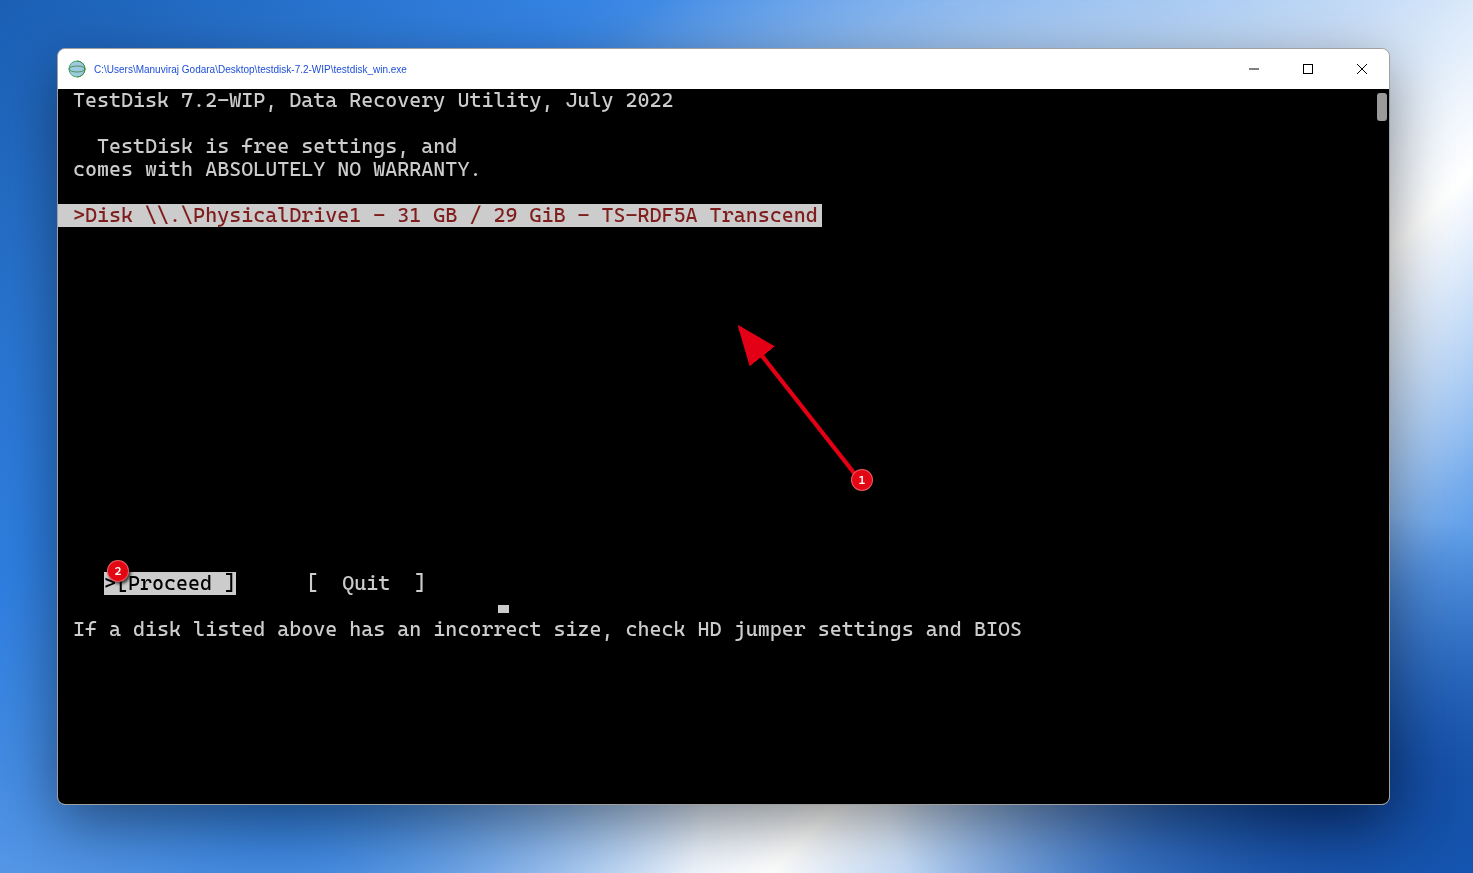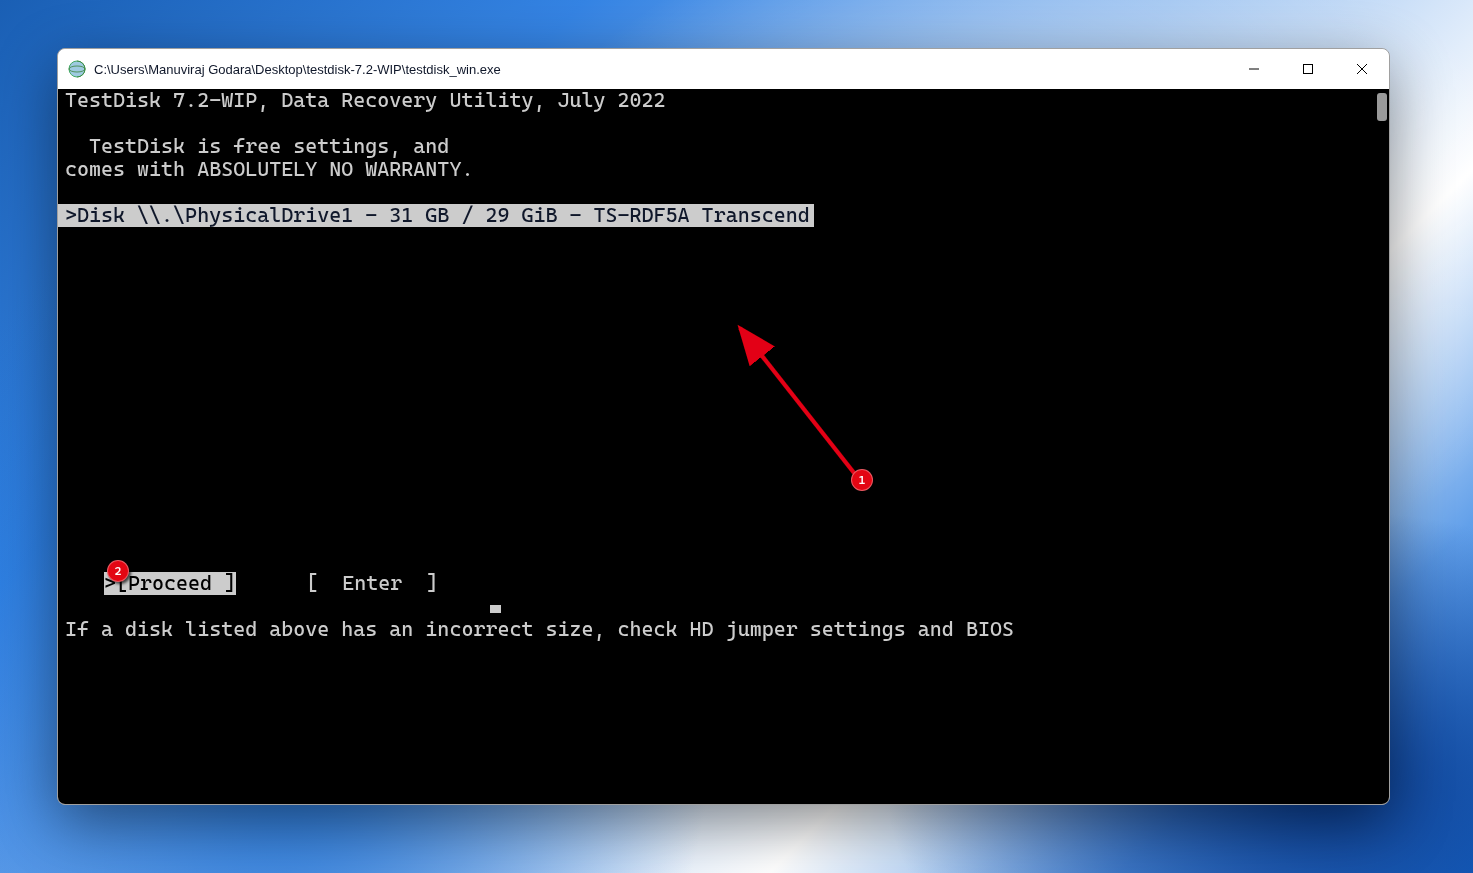--- a/index.html
+++ b/index.html
@@ -30,43 +30,43 @@
   }
   .titlebar {
     height: 40px;
     display: flex; align-items: center;
     background: #ffffff;
     padding: 0 0 0 10px;
     user-select: none;
     border-top-left-radius: 8px; border-top-right-radius: 8px;
   }
   .titlebar .icon { width: 18px; height: 18px; margin-right: 8px; }
-  .titlebar .title-text { font-size: 13px; color: #0f172a; flex: 0 0 auto; }
+  .titlebar .title-text { font-size: 10px; color: #1d4ed8; flex: 0 0 auto; }
   .titlebar .spacer { flex: 1 1 auto; }
   .win-btn {
     width: 54px; height: 40px;
     display: flex; align-items: center; justify-content: center;
     color: #000;
   }
   .win-btn svg { width: 12px; height: 12px; }
   .terminal {
     flex: 1 1 auto;
     background: #000000;
     color: #cccccc;
     font-family: Consolas, "Cascadia Mono", monospace;
     font-size: 20.5px;
     line-height: 23px;
     padding: 0;
     position: relative;
     overflow: hidden;
   }
   .term-scroll { position: absolute; right: 2px; top: 4px; width: 10px; height: 28px; background: #9a9a9a; border-radius: 3px; }
   .term-body { padding: 0px 0 0 0; }
-  .row { white-space: pre; padding: 0 4px 0 7px; }
-  .row.selected { background: #cccccc; color: #0f172a; display: inline-block; }
+  .row { white-space: pre; padding: 0 4px 0 15px; }
+  .row.selected { background: #cccccc; color: #7f1d1d; display: inline-block; }
   .menu-row { white-space: pre; }
   .menu-item { display: inline-block; margin-left: 46px; }
   .menu-item.selected { background: #cccccc; color: #000000; }
   
   .anno { position: absolute; pointer-events: none; }
   .badge {
     width: 22px; height: 22px; border-radius: 50%;
     background: #e30613; color: #fff; font-size: 12px; font-weight: 600;
     display: flex; align-items: center; justify-content: center;
     box-shadow: 2px 2px 3px rgba(0,0,0,0.7);
@@ -133,21 +133,21 @@
       <div class="row">&nbsp;</div>
       <div class="row">&nbsp;</div>
       <div class="row">&nbsp;</div>
       <div class="row">&nbsp;</div>
       <div class="row">&nbsp;</div>
       <div class="row">&nbsp;</div>
       <div class="row">&nbsp;</div>
       <div class="row">&nbsp;</div>
       <div class="row">&nbsp;</div>
       <div class="row">&nbsp;</div>
-      <div class="menu-row"><span class="menu-item selected">&gt;[Proceed ]</span><span class="menu-item">  [  Enter  ]</span></div>
+      <div class="menu-row"><span class="menu-item selected">&gt;[Proceed ]</span><span class="menu-item">  [  Quit  ]</span></div>
       <div class="row"><span class="cursor-block"></span></div>
       <div class="row">If a disk listed above has an incorrect size, check HD jumper settings and BIOS</div>
     </div>
 
     <svg class="anno" style="left:0;top:0;" width="1333" height="717">
       <defs>
         <marker id="ah1" markerWidth="12" markerHeight="12" refX="9" refY="4" orient="auto">
           <path d="M0,0 L10,4 L0,8 Z" fill="#e30613"></path>
         </marker>
         <filter id="sh1">

